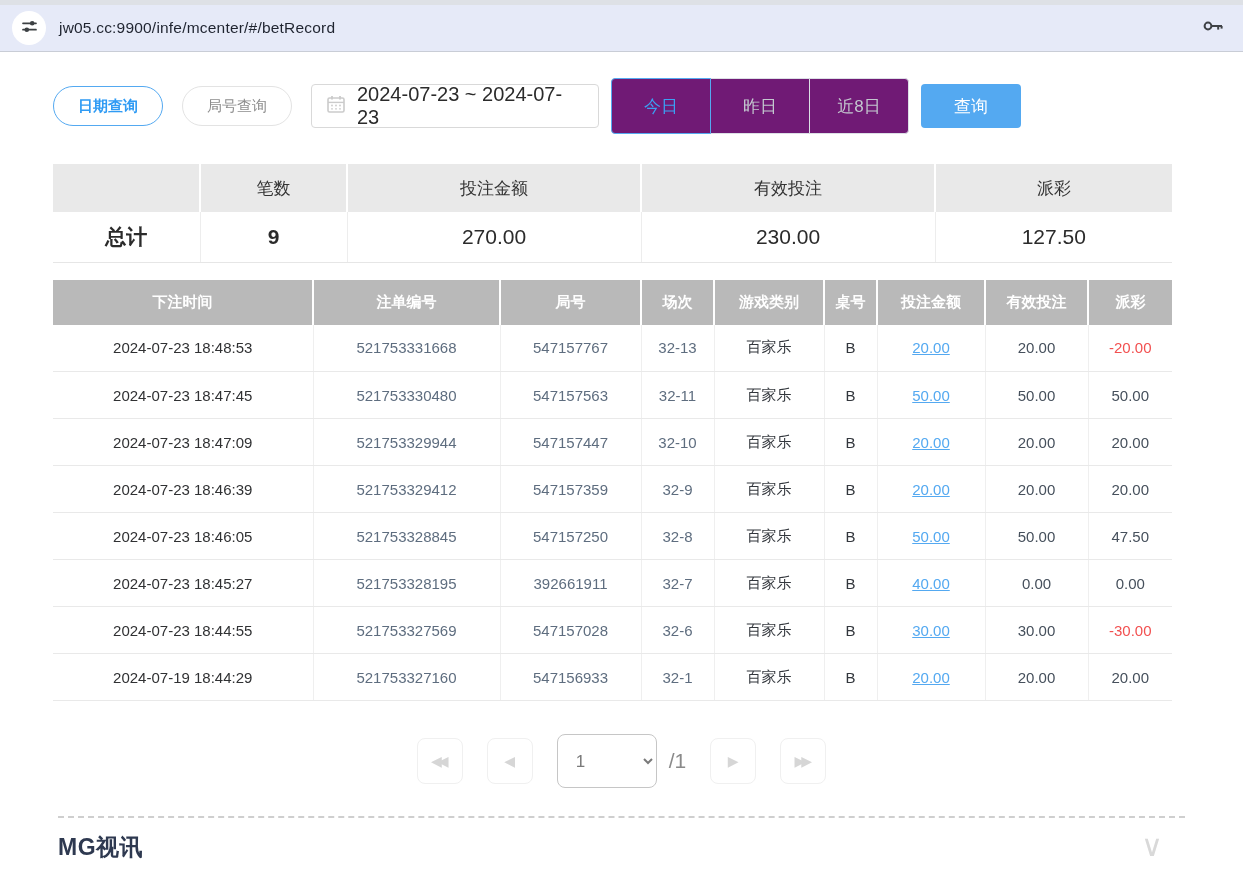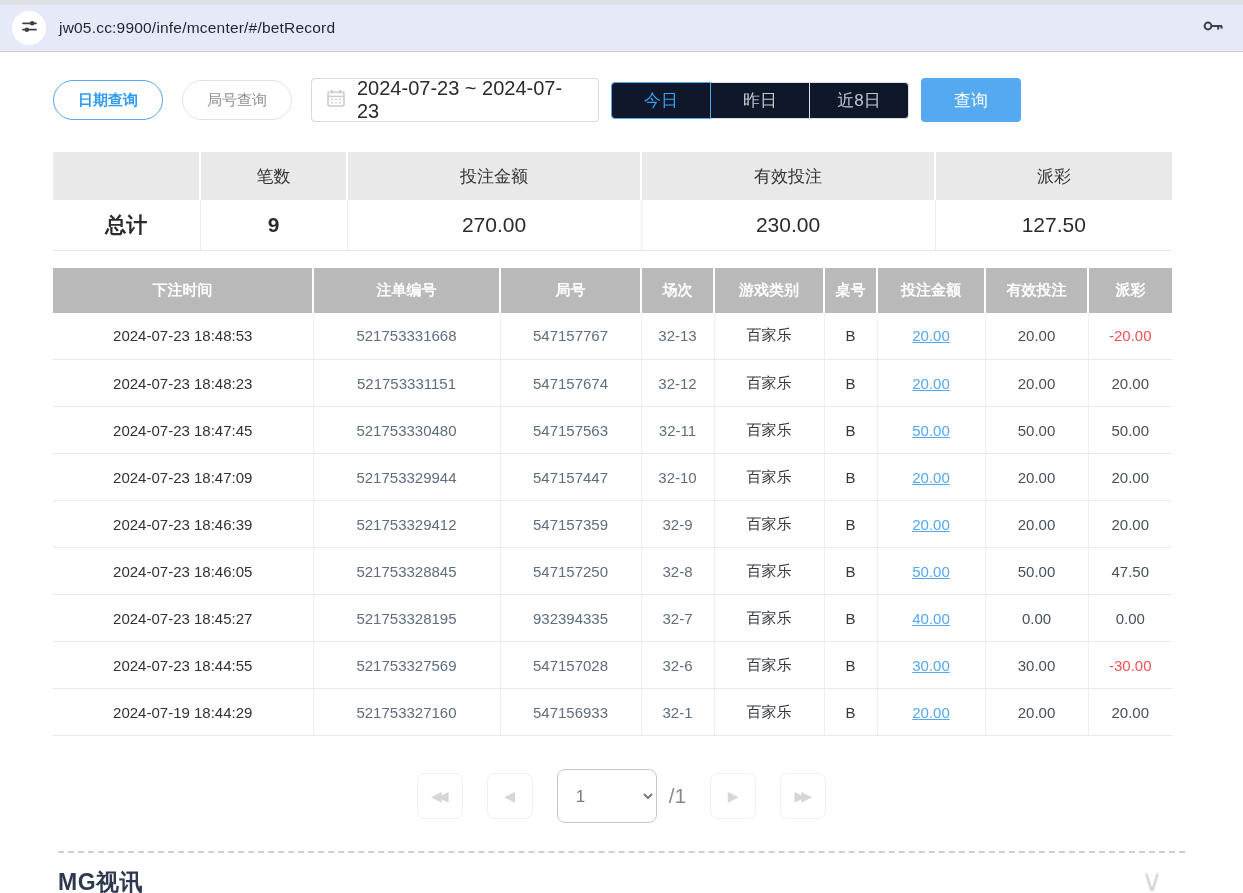--- a/index.html
+++ b/index.html
@@ -18,23 +18,23 @@
   
   .filter-row { margin:26px 58px 0 53px; display:flex; align-items:center; }
   .pill-btn { height:40px; padding:14px 24px; border-radius:20px; background:#fff;
     font-size:15px; display:flex; align-items:center; cursor:pointer; }
   .pill-active { border:1px solid #54a9f1; color:#2f9bf4; font-weight:bold; }
   .pill-inactive { border:1px solid #e3e3e3; color:#8c8c8c; margin-left:19px; }
   .date-box { margin-left:19px; height:44px; width:288px; border:1px solid #d9d9d9;
     border-radius:4px; background:#fff; display:flex; align-items:center; padding:0 14px; }
   .date-text { margin-left:11px; font-size:20px; color:#2b2b2b; }
   .seg-group { margin-left:12px; display:flex; }
-  .seg { width:100px; height:37px; border:1px solid #dcdfe6; margin-left:-1px;
+  .seg { width:100px; height:56px; border:1px solid #dcdfe6; margin-left:-1px;
     display:flex; align-items:center; justify-content:center; font-size:17px;
-    color:#c3c7cf; background:#0f172a; cursor:pointer; }
+    color:#c3c7cf; background:#701a75; cursor:pointer; }
   .seg:first-child { margin-left:0; border-radius:4px 0 0 4px; }
   .seg:last-child { border-radius:0 4px 4px 0; }
   .seg-active { border-color:#54a9f1; color:#3ba0f3; position:relative; z-index:1; }
   .search-btn { margin-left:12px; width:100px; height:44px; background:#54a9f1;
     border:none; border-radius:4px; color:#fff; font-size:17px; cursor:pointer; }
 
   
   table { border-collapse:collapse; table-layout:fixed; }
   .summary-table { margin:30px 0 0 53px; width:1119px; }
   .summary-table th { background:#e9e9e9; height:48px; font-size:17px; color:#333;
@@ -204,31 +204,20 @@
         <td class="slate">521753331668</td>
         <td class="slate">547157767</td>
         <td class="slate">32-13</td>
         <td class="dark">百家乐</td>
         <td class="dark">B</td>
         <td><a href="#" class="amount-link">20.00</a></td>
         <td class="slate2">20.00</td>
         <td class="slate2 negative">-20.00</td>
       </tr>
       <tr>
-        <td class="">2024-07-23 18:48:23</td>
-        <td class="slate">521753331151</td>
-        <td class="slate">547157674</td>
-        <td class="slate">32-12</td>
-        <td class="dark">百家乐</td>
-        <td class="dark">B</td>
-        <td><a href="#" class="amount-link">20.00</a></td>
-        <td class="slate2">20.00</td>
-        <td class="slate2">20.00</td>
-      </tr>
-      <tr>
         <td class="">2024-07-23 18:47:45</td>
         <td class="slate">521753330480</td>
         <td class="slate">547157563</td>
         <td class="slate">32-11</td>
         <td class="dark">百家乐</td>
         <td class="dark">B</td>
         <td><a href="#" class="amount-link">50.00</a></td>
         <td class="slate2">50.00</td>
         <td class="slate2">50.00</td>
       </tr>
@@ -261,21 +250,21 @@
         <td class="slate">32-8</td>
         <td class="dark">百家乐</td>
         <td class="dark">B</td>
         <td><a href="#" class="amount-link">50.00</a></td>
         <td class="slate2">50.00</td>
         <td class="slate2">47.50</td>
       </tr>
       <tr>
         <td class="">2024-07-23 18:45:27</td>
         <td class="slate">521753328195</td>
-        <td class="slate">932394335</td>
+        <td class="slate">392661911</td>
         <td class="slate">32-7</td>
         <td class="dark">百家乐</td>
         <td class="dark">B</td>
         <td><a href="#" class="amount-link">40.00</a></td>
         <td class="slate2">0.00</td>
         <td class="slate2">0.00</td>
       </tr>
       <tr>
         <td class="">2024-07-23 18:44:55</td>
         <td class="slate">521753327569</td>

